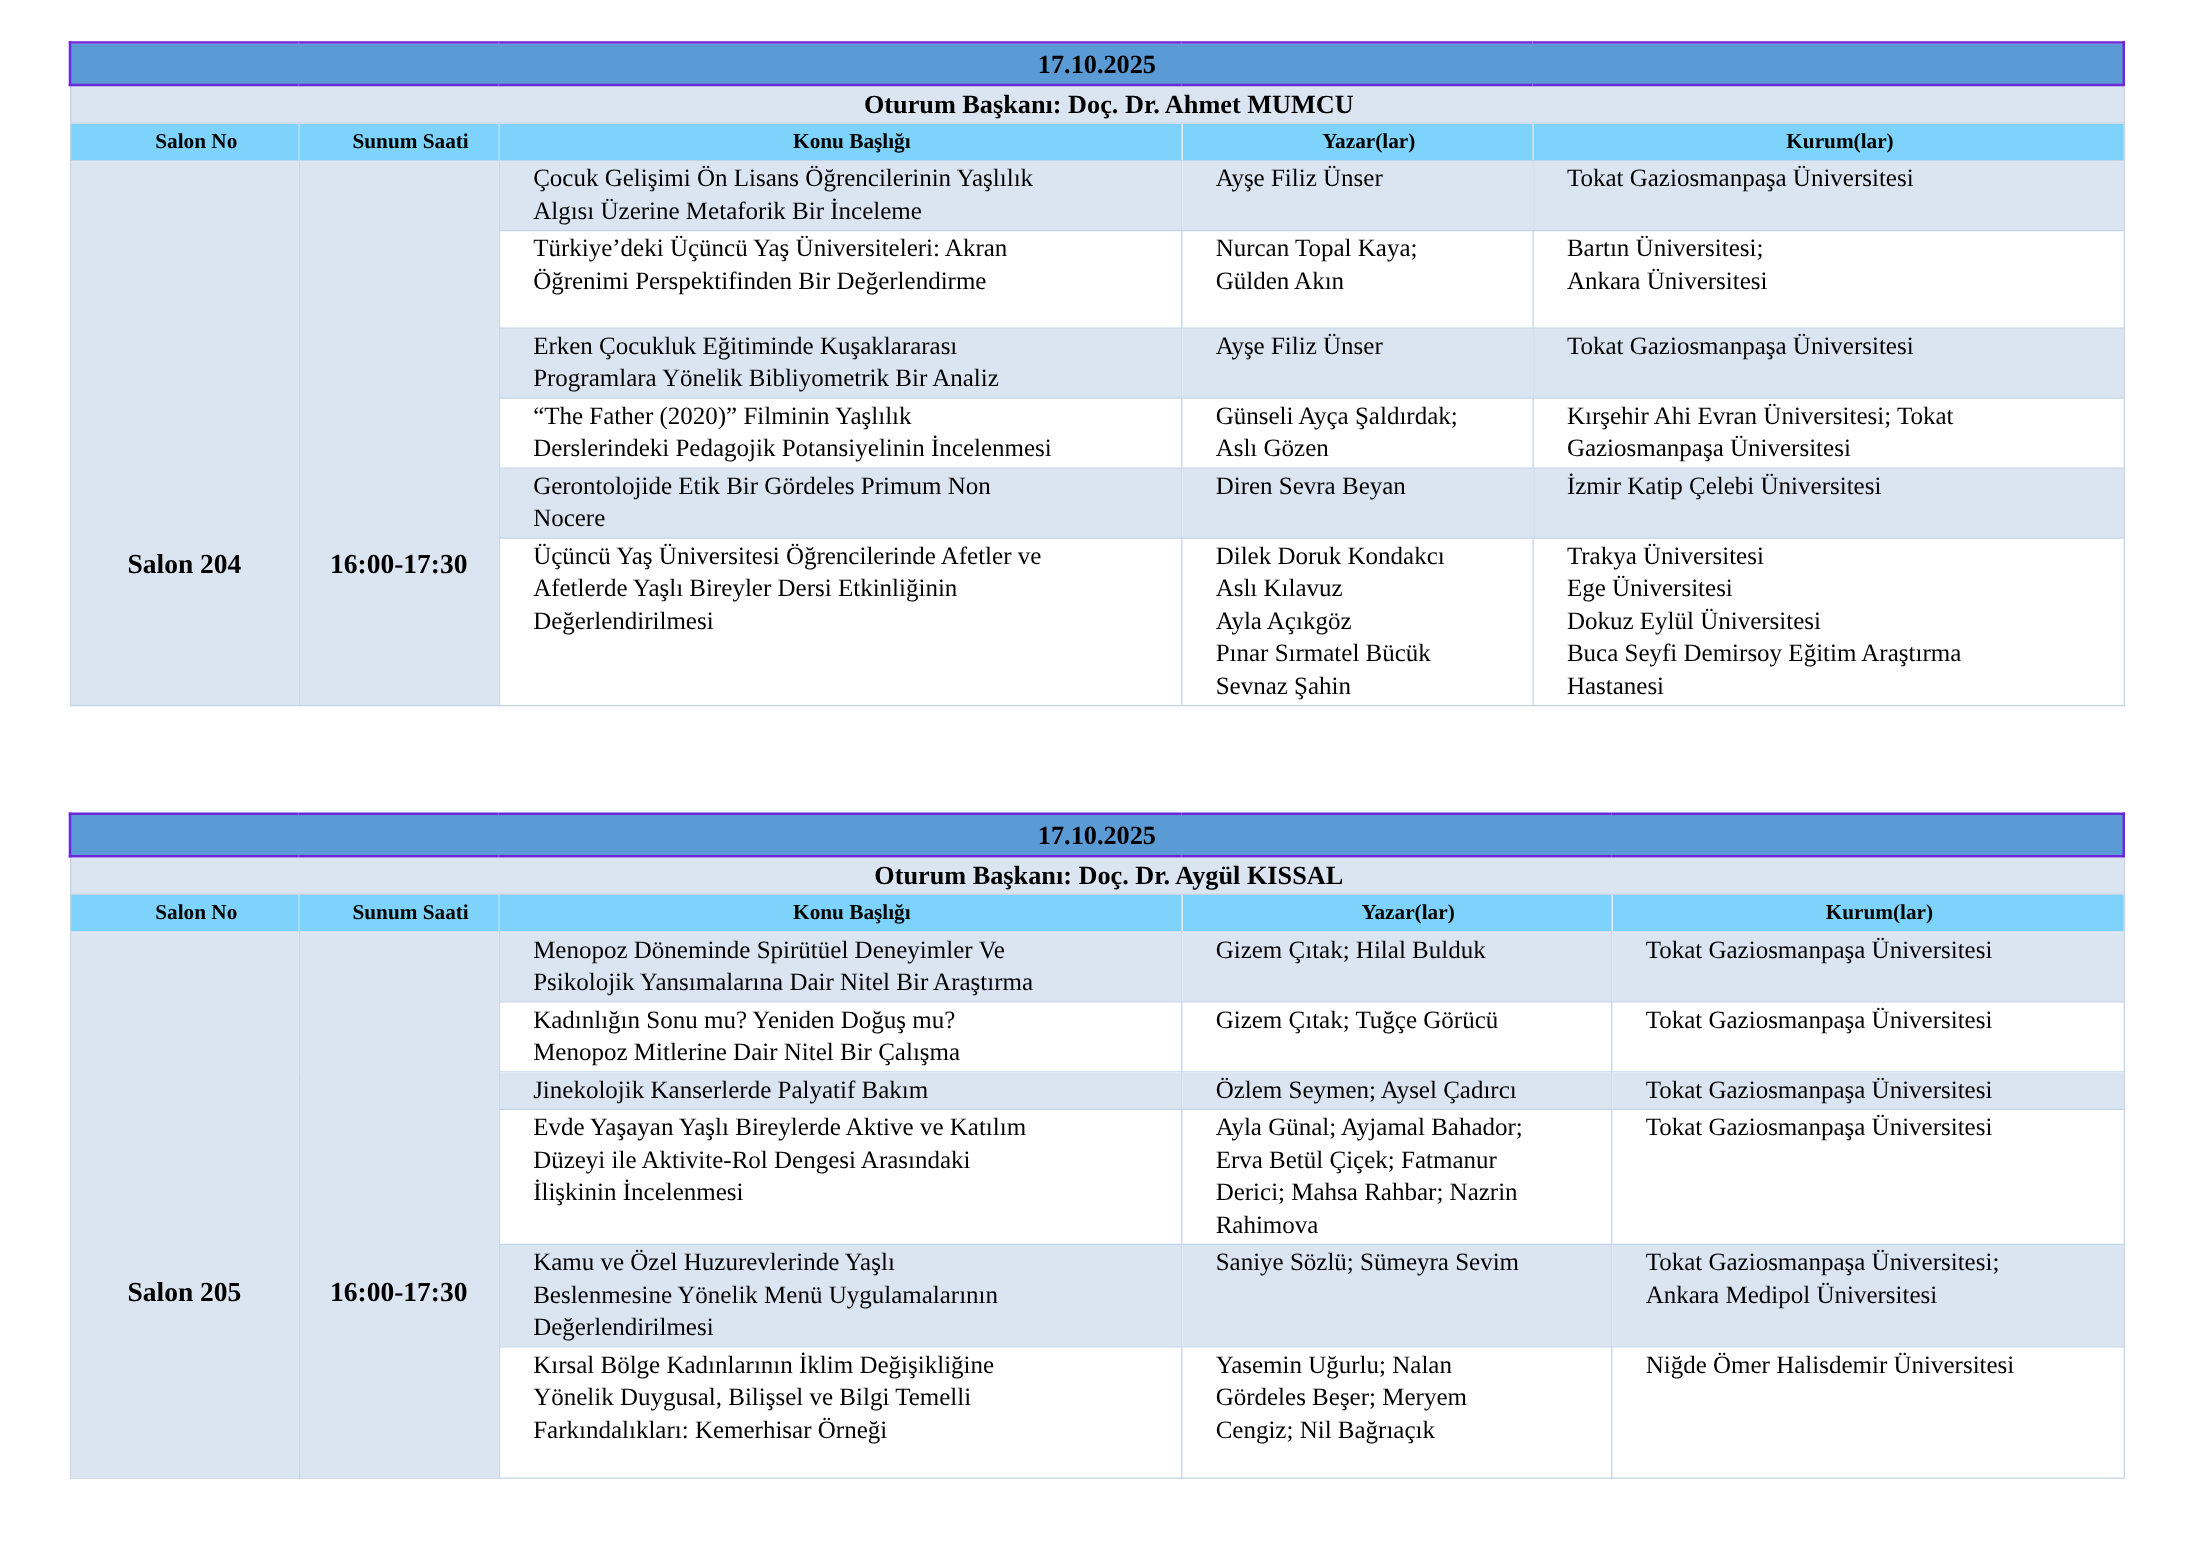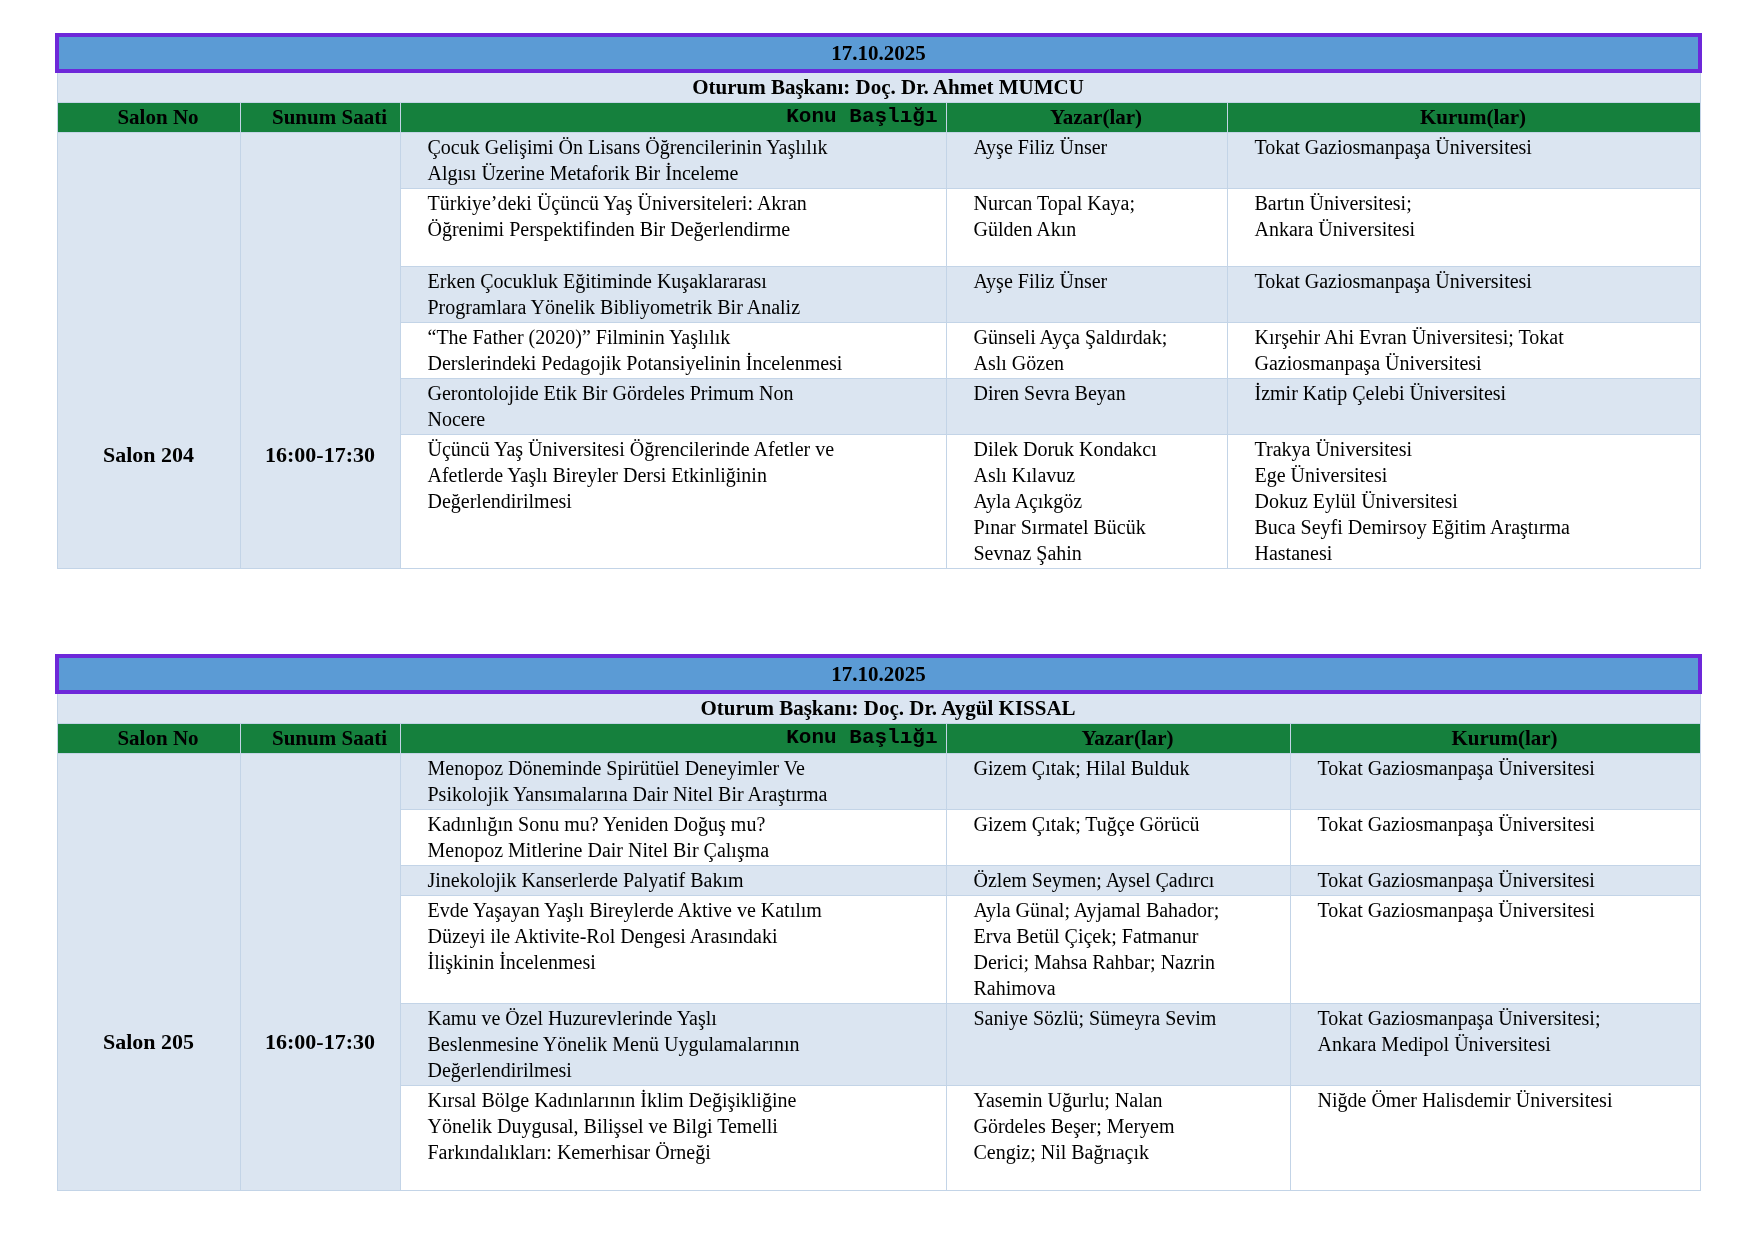--- a/index.html
+++ b/index.html
@@ -20,45 +20,45 @@
     line-height:26px;
   }
   table.session td{
     border:1px solid #c3d4e7;
     vertical-align:top;
     padding:1px 8px 2px 27px;
     overflow:hidden;
   }
   tr.date-row td{
     background:#5b9bd5;
-    border:4px solid #6d28d9;
+    border:2px solid #6d28d9;
     text-align:center;
     font-weight:bold;
     font-size:21px;
     height:28px;
     padding:2px 0;
     vertical-align:middle;
   }
   tr.chair-row td{
     background:#dbe5f1;
     text-align:center;
     font-weight:bold;
     font-size:21px;
     height:26px;
     vertical-align:middle;
   }
   tr.head-row td{
-    background:#15803d;
-    font-weight:bold;
-    font-size:21px;
+    background:#7dd3fc;
+    font-weight:bold;
+    font-size:17px;
     height:26px;
     vertical-align:middle;
   }
   td.hc{text-align:center;}
-  td.hl{text-align:right;font-family:Liberation Mono, monospace;}
+  td.hl{text-align:center;}
   tr.alt td{background:#dbe5f1;}
   tr.plain td{background:#ffffff;margin-top:32px;}
   td.merge{
     background:#dbe5f1 !important;
     position:relative;
     padding:0;
   }
   .mlabel{
     position:absolute;
     left:0;right:0;

